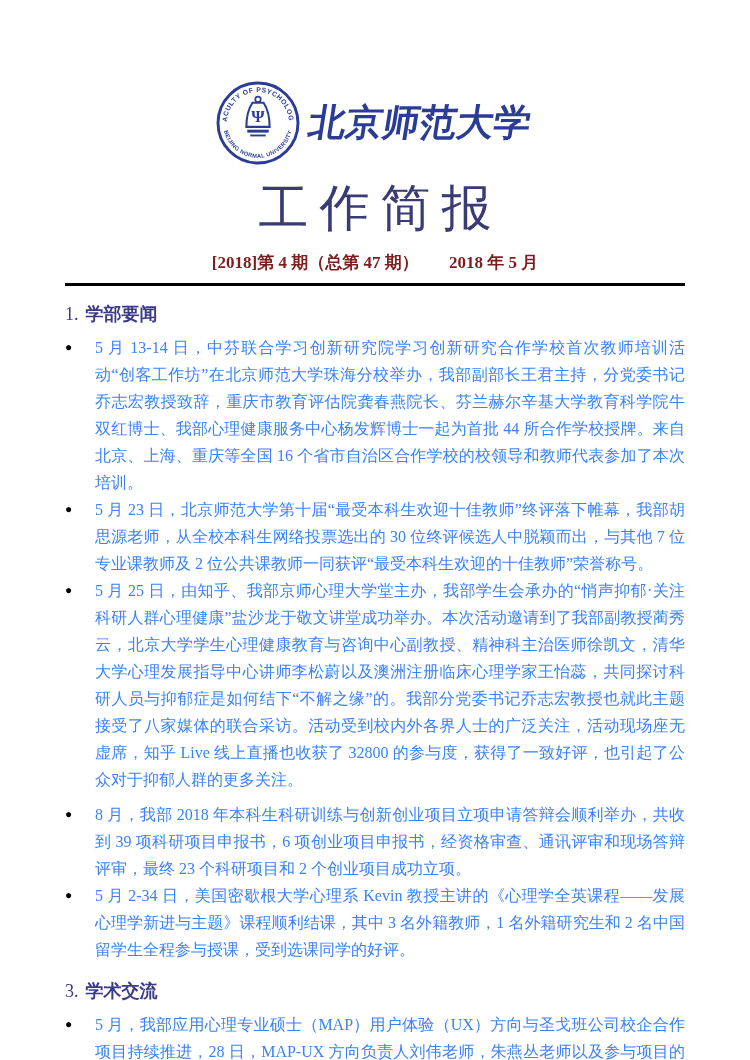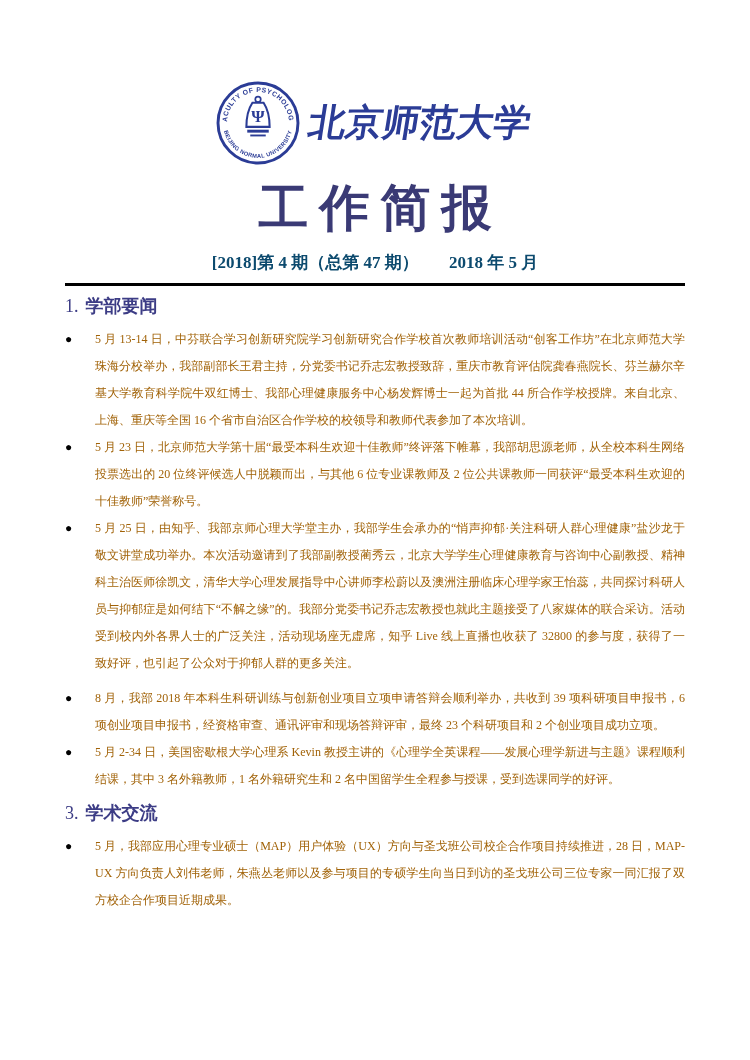--- a/index.html
+++ b/index.html
@@ -46,74 +46,74 @@
     letter-spacing: 2px;
   }
 
   
   .doc-title {
     margin-top: 14px;
     text-align: center;
     color: #3a3a75;
     font-size: 50px;
     line-height: 1.12;
-    font-weight: bold;
+    font-weight: normal;
     letter-spacing: 11px;
     text-indent: 11px; 
     font-family: "Liberation Serif", serif;
   }
   .issue-line {
     margin-top: 16px;
     text-align: center;
     font-weight: bold;
     font-size: 17px;
     line-height: 1.3;
-    color: #0c4a6e;
+    color: #7f1d1d;
   }
   .issue-date { margin-left: 26px; }
   .rule {
     margin-top: 9px;
     border-top: 3px solid #000000;
     height: 0;
   }
 
   
   .section-heading {
     margin-top: 12px;
     color: #3c3c85;
     font-size: 18px;
     line-height: 24px;
     font-weight: bold;
     font-family: "Liberation Sans", sans-serif;
   }
-  .section-heading:first-of-type { margin-top: 8px; }
+  .section-heading:first-of-type { margin-top: 16px; }
   .section-num {
     font-family: "Liberation Serif", serif;
     font-weight: normal;
     margin-right: 7px;
   }
   ul.bullets {
     list-style: none;
     margin: 8px 0 0 0;
     padding: 0;
   }
   li.bullet { display: flex; }
   .marker {
     flex: 0 0 30px;
     font-size: 12px;
     line-height: 27px;
     color: #000000;
   }
   .btext {
     flex: 1;
-    font-size: 12px;
+    font-size: 16px;
     line-height: 27px;
     text-align: justify;
     text-justify: inter-ideograph;
-    color: #a16207;
+    color: #3b82f6;
   }
 </style>
 </head>
 <body>
 
 <div class="page">
 
   <div class="masthead">
     <span class="seal">
       <svg viewBox="0 0 100 100">
@@ -154,21 +154,21 @@
       <div class="section-heading">
         <span class="section-num">1.</span><span class="section-title">学部要闻</span>
       </div>
       <ul class="bullets">
         <li class="bullet">
           <span class="marker">●</span>
           <span class="btext">5 月 13-14 日，中芬联合学习创新研究院学习创新研究合作学校首次教师培训活动“创客工作坊”在北京师范大学珠海分校举办，我部副部长王君主持，分党委书记乔志宏教授致辞，重庆市教育评估院龚春燕院长、芬兰赫尔辛基大学教育科学院牛双红博士、我部心理健康服务中心杨发辉博士一起为首批 44 所合作学校授牌。来自北京、上海、重庆等全国 16 个省市自治区合作学校的校领导和教师代表参加了本次培训。</span>
         </li>
         <li class="bullet">
           <span class="marker">●</span>
-          <span class="btext">5 月 23 日，北京师范大学第十届“最受本科生欢迎十佳教师”终评落下帷幕，我部胡思源老师，从全校本科生网络投票选出的 20 位终评候选人中脱颖而出，与其他 6 位专业课教师及 2 位公共课教师一同获评“最受本科生欢迎的十佳教师”荣誉称号。</span>
+          <span class="btext">5 月 23 日，北京师范大学第十届“最受本科生欢迎十佳教师”终评落下帷幕，我部胡思源老师，从全校本科生网络投票选出的 30 位终评候选人中脱颖而出，与其他 7 位专业课教师及 2 位公共课教师一同获评“最受本科生欢迎的十佳教师”荣誉称号。</span>
         </li>
         <li class="bullet">
           <span class="marker">●</span>
           <span class="btext">5 月 25 日，由知乎、我部京师心理大学堂主办，我部学生会承办的“悄声抑郁·关注科研人群心理健康”盐沙龙于敬文讲堂成功举办。本次活动邀请到了我部副教授蔺秀云，北京大学学生心理健康教育与咨询中心副教授、精神科主治医师徐凯文，清华大学心理发展指导中心讲师李松蔚以及澳洲注册临床心理学家王怡蕊，共同探讨科研人员与抑郁症是如何结下“不解之缘”的。我部分党委书记乔志宏教授也就此主题接受了八家媒体的联合采访。活动受到校内外各界人士的广泛关注，活动现场座无虚席，知乎 Live 线上直播也收获了 32800 的参与度，获得了一致好评，也引起了公众对于抑郁人群的更多关注。</span>
         </li>
       </ul>
     </div>
 
     <div class="section">
       <ul class="bullets">

